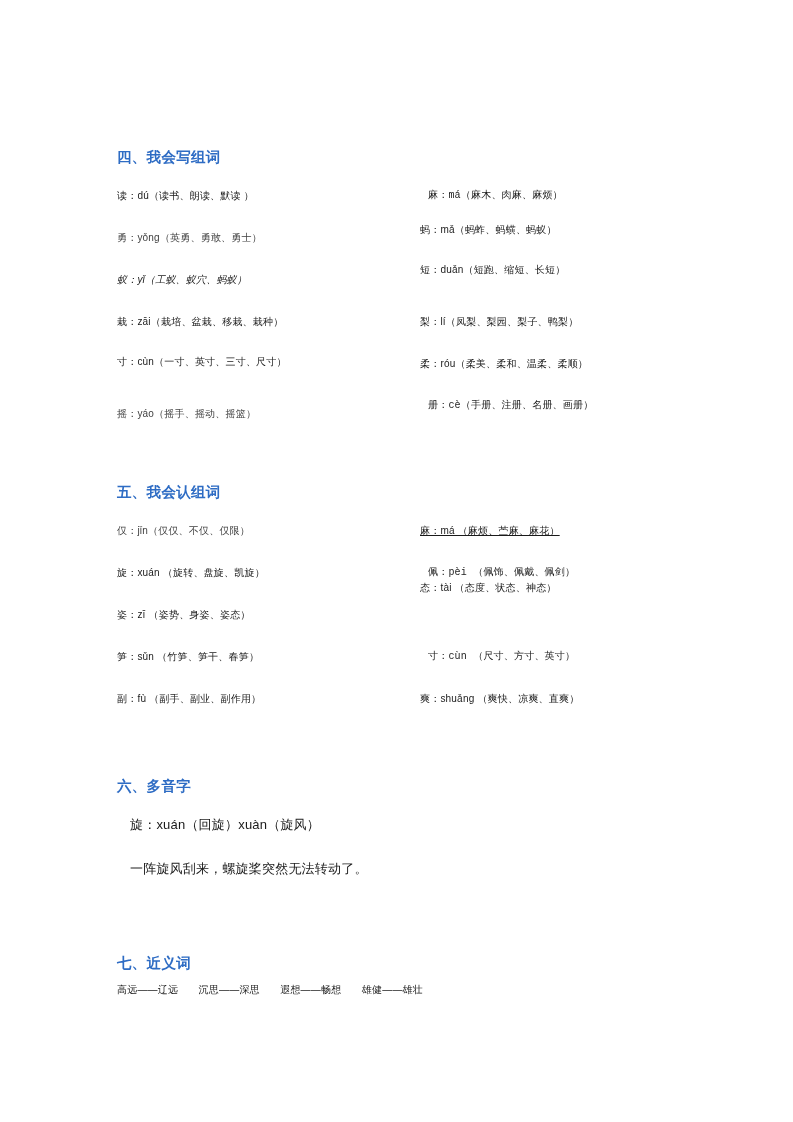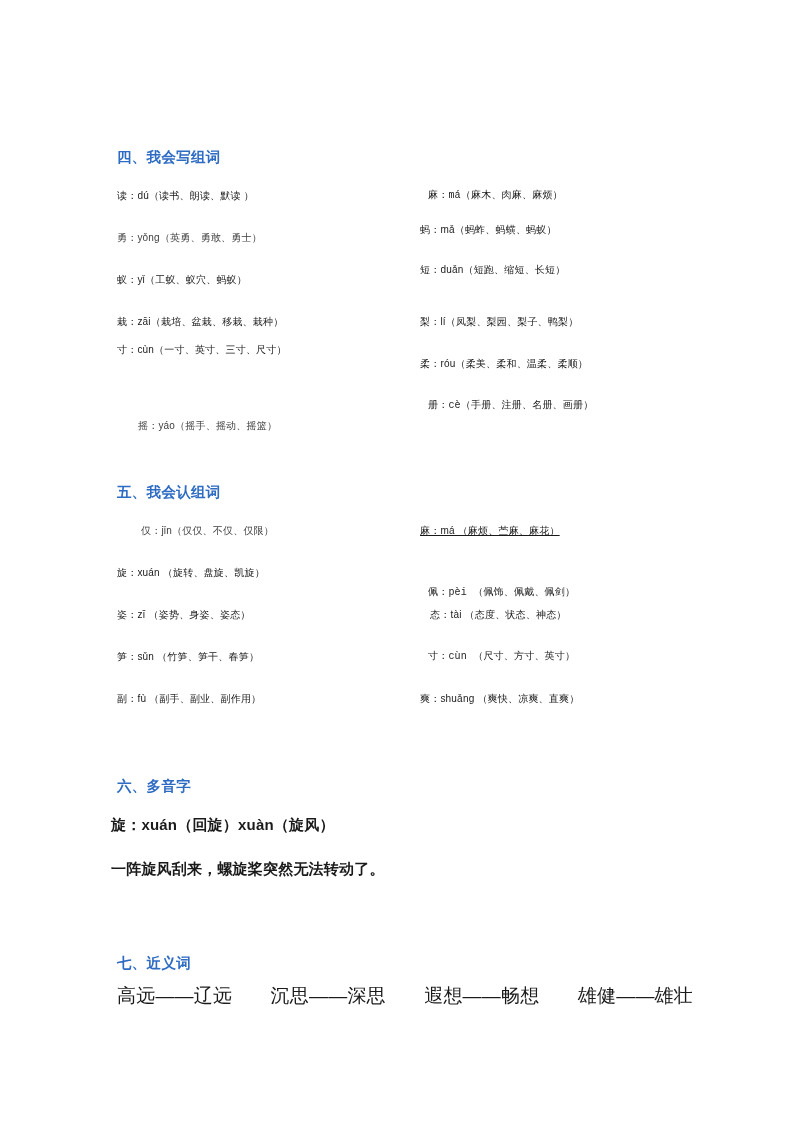--- a/index.html
+++ b/index.html
@@ -47,71 +47,70 @@
     letter-spacing: 0.2px;
   }
   .row.red {
     color: #404040;
   }
   .col-left  { left: 117px; }
   .col-right { left: 420px; }
   .col-right.ind { left: 428px; font-family: Liberation Mono, monospace; }
   .para {
     position: absolute;
-    left: 111px;
-    font-size: 15px;
+    left: 130px;
+    font-size: 13px;
     color: #1a1a1a;
     white-space: pre;
     letter-spacing: 0.2px;
-    font-weight: bold;
   }
   .syn-line {
     position: absolute;
     left: 117px;
-    font-size: 19px;
+    font-size: 10px;
     color: #1a1a1a;
     white-space: pre;
     letter-spacing: 0.2px;
   }
 </style>
 </head>
 <body>
 
 <div class="page">
 
   <div class="section" style="top:0;">
     <div class="sec-heading" style="top:148px;">四、我会写组词</div>
 
     <div class="row col-left" style="top:190px;">读：dú（读书、朗读、默读 ）</div>
     <div class="row col-left red" style="top:232px;">勇：yǒng（英勇、勇敢、勇士）</div>
-    <div class="row col-left" style="top:274px;">蚁：yǐ（工蚁、蚁穴、蚂蚁）</div>
+    <div class="row col-left" style="top:274px;font-style:italic;">蚁：yǐ（工蚁、蚁穴、蚂蚁）</div>
     <div class="row col-left" style="top:316px;">栽：zāi（栽培、盆栽、移栽、栽种）</div>
-    <div class="row col-left" style="top:344px;">寸：cùn（一寸、英寸、三寸、尺寸）</div>
-    <div class="row col-left red" style="top:420px;margin-left:21px;">摇：yáo（摇手、摇动、摇篮）</div>
+    <div class="row col-left" style="top:356px;">寸：cùn（一寸、英寸、三寸、尺寸）</div>
+    <div class="row col-left red" style="top:408px;">摇：yáo（摇手、摇动、摇篮）</div>
 
     <div class="row col-right ind" style="top:190px;">麻：má（麻木、肉麻、麻烦）</div>
     <div class="row col-right" style="top:224px;">蚂：mǎ（蚂蚱、蚂蟥、蚂蚁）</div>
     <div class="row col-right" style="top:264px;">短：duǎn（短跑、缩短、长短）</div>
     <div class="row col-right" style="top:316px;">梨：lí（凤梨、梨园、梨子、鸭梨）</div>
     <div class="row col-right" style="top:358px;">柔：róu（柔美、柔和、温柔、柔顺）</div>
     <div class="row col-right ind" style="top:400px;">册：cè（手册、注册、名册、画册）</div>
   </div>
 
   <div class="section" style="top:0;">
     <div class="sec-heading" style="top:483px;">五、我会认组词</div>
 
-    <div class="row col-left red" style="top:525px;margin-left:24px;">仅：jǐn（仅仅、不仅、仅限）</div>
+    <div class="row col-left red" style="top:525px;">仅：jǐn（仅仅、不仅、仅限）</div>
     <div class="row col-left" style="top:567px;">旋：xuán （旋转、盘旋、凯旋）</div>
     <div class="row col-left" style="top:609px;">姿：zī （姿势、身姿、姿态）</div>
     <div class="row col-left" style="top:651px;">笋：sǔn （竹笋、笋干、春笋）</div>
     <div class="row col-left" style="top:693px;">副：fù （副手、副业、副作用）</div>
 
     <div class="row col-right" style="top:525px;text-decoration:underline;">麻：má （麻烦、苎麻、麻花）</div>
-    <div class="row col-right ind" style="top:567px;margin-top:20px;">佩：pèi （佩饰、佩戴、佩剑）</div>
-    <div class="row col-right" style="top:609px;margin-left:10px;">态：tài （态度、状态、神态）</div>
+    <div class="row col-right ind" style="top:567px;">佩：pèi （佩饰、佩戴、佩剑）</div>
+    <div class="row col-right" style="top:582px;">态：tài （态度、状态、神态）</div>
     <div class="row col-right ind" style="top:651px;">寸：cùn （尺寸、方寸、英寸）</div>
     <div class="row col-right" style="top:693px;">爽：shuǎng （爽快、凉爽、直爽）</div>
   </div>
 
   <div class="section" style="top:0;">
     <div class="sec-heading" style="top:777px;">六、多音字</div>
     <div class="para" style="top:816px;">旋：xuán（回旋）xuàn（旋风）</div>
     <div class="para" style="top:860px;">一阵旋风刮来，螺旋桨突然无法转动了。</div>
   </div>
 

